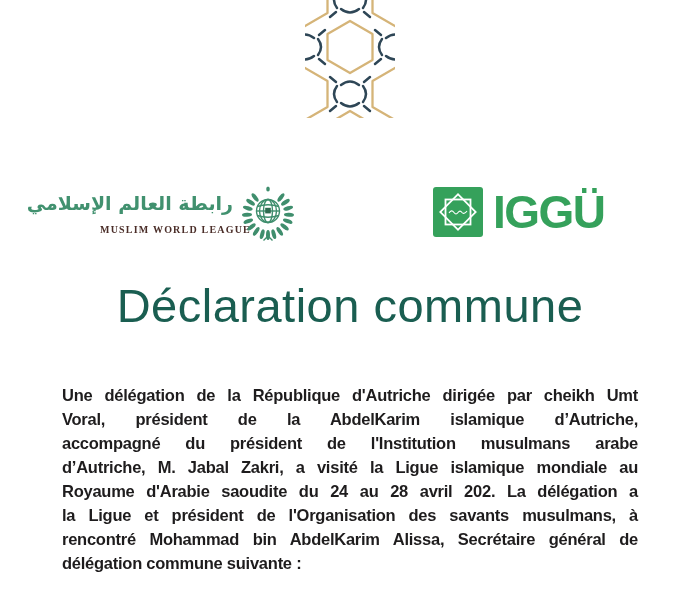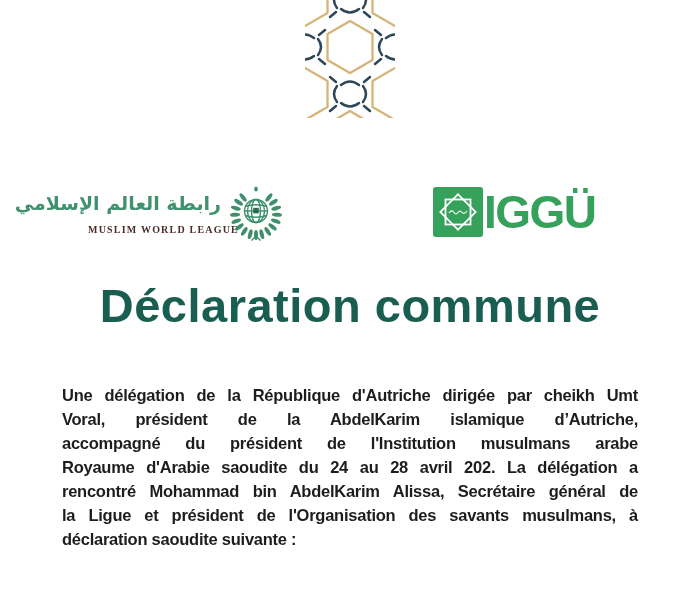--- a/index.html
+++ b/index.html
@@ -4,35 +4,35 @@
 <title>Déclaration commune</title>
 <style>
   html,body{margin:0;padding:0;background:#fff;}
   #canvas{position:relative;width:700px;height:600px;background:#ffffff;overflow:hidden;
           font-family:"Liberation Sans",sans-serif;}
 
   
   .ornament{position:absolute;left:305px;top:0;}
 
   
-  .mwl{position:absolute;left:88px;top:186px;display:flex;align-items:flex-start;gap:7px;}
+  .mwl{position:absolute;left:100px;top:186px;display:flex;align-items:flex-start;gap:7px;}
   .mwl-textcol{width:133px;text-align:center;}
   .mwl-arabic{font-family:"DejaVu Sans",sans-serif;direction:rtl;color:#41916f;
               font-size:19px;line-height:34px;white-space:nowrap;font-weight:bold;}
   .mwl-label{font-family:"Liberation Serif",serif;font-weight:bold;font-size:10px;
              letter-spacing:1.2px;color:#4b2e29;margin-top:4px;white-space:nowrap;}
 
   
-  .iggo{position:absolute;left:432px;top:186px;display:flex;align-items:flex-start;}
+  .iggo{position:absolute;left:432px;top:186px;display:flex;align-items:flex-start;gap:9px;}
   .iggo-word{font-size:46px;font-weight:bold;color:#35a15b;letter-spacing:-1.5px;
              line-height:52px;white-space:nowrap;}
 
   
   .heading{position:absolute;left:0;top:277px;width:700px;text-align:center;
-           font-size:47px;font-weight:bold;color:#1a5e51;letter-spacing:0.5px;line-height:58px;}
+           font-size:47px;font-weight:normal;color:#1a5e51;letter-spacing:0.5px;line-height:58px;}
 
   
   .body-text{position:absolute;left:62px;top:369px;width:576px;
              font-size:16.5px;font-weight:bold;color:#1e1c1d;
              line-height:24px;letter-spacing:-0.25px;margin-top:14px;}
   .body-line{text-align:justify;text-align-last:justify;}
   .body-line.last{text-align-last:left;}
 </style>
 </head>
 <body>
@@ -117,19 +117,20 @@
     </svg>
     <div class="iggo-word">IGGÜ</div>
   </div>
 
   <div class="heading">Déclaration commune</div>
 
   <div class="body-text">
     <div class="body-line">Une délégation de la République d'Autriche dirigée par cheikh Umt</div>
     <div class="body-line">Voral, président de la AbdelKarim islamique d’Autriche,</div>
     <div class="body-line">accompagné du président de l'Institution musulmans arabe</div>
+    <div class="body-line">d’Autriche, M. Jabal Zakri, a visité la Ligue islamique mondiale au</div>
     <div class="body-line">Royaume d'Arabie saoudite du 24 au 28 avril 202. La délégation a</div>
+    <div class="body-line">la Ligue et président de l'Organisation des savants musulmans, à</div>
     <div class="body-line">rencontré Mohammad bin AbdelKarim Alissa, Secrétaire général de</div>
-    <div class="body-line">la Ligue et président de l'Organisation des savants musulmans, à</div>
-    <div class="body-line last">déclaration saoudite suivante :</div>
+    <div class="body-line last">délégation commune suivante :</div>
   </div>
 
 </div>
 
 </body></html>

